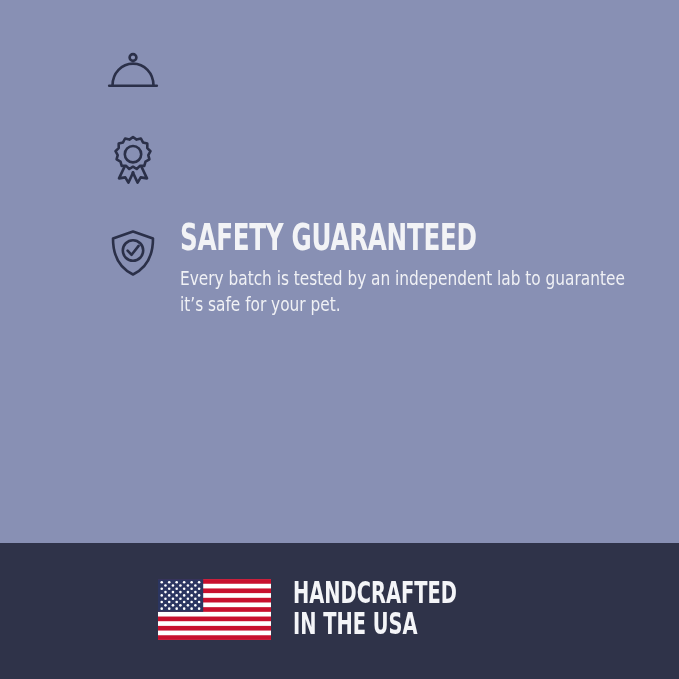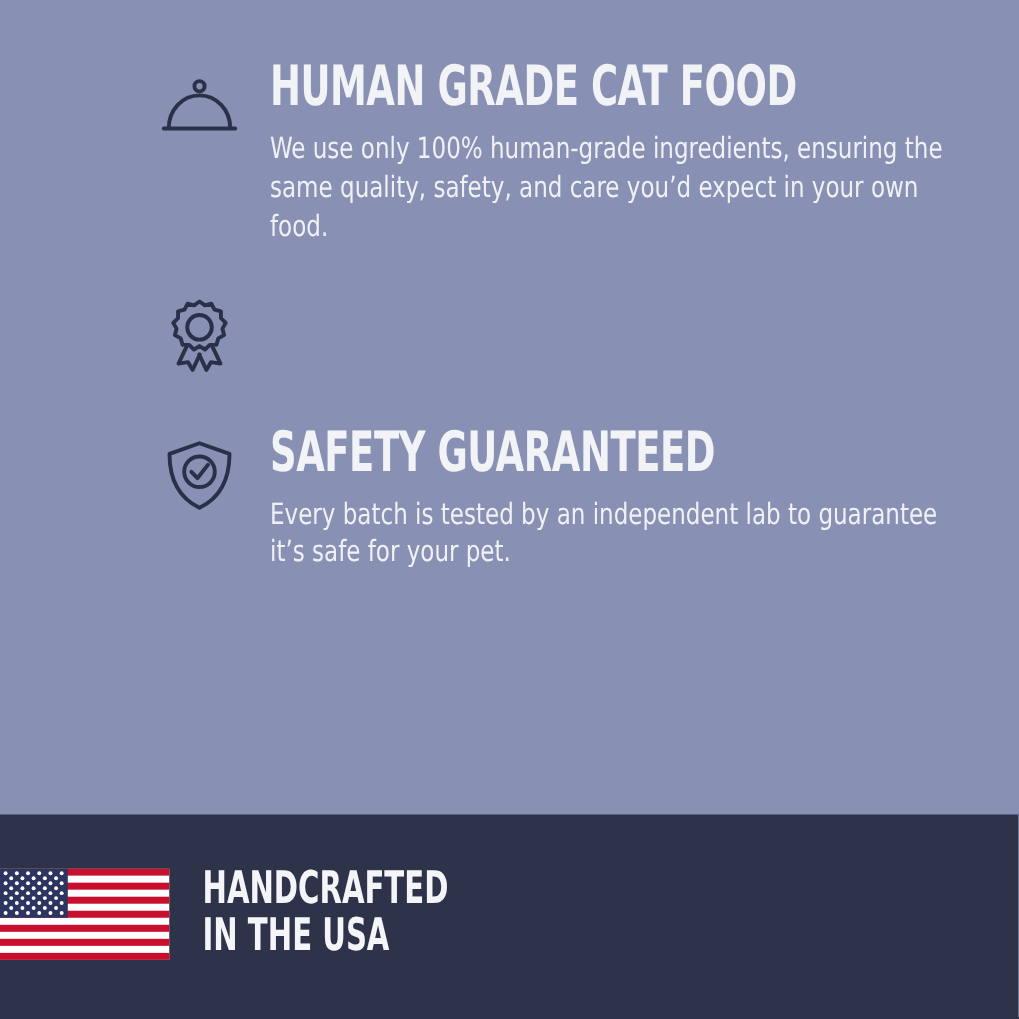--- a/index.html
+++ b/index.html
@@ -87,20 +87,21 @@
   
   .footer {
     position: absolute;
     left: 0;
     bottom: 0;
     width: 679px;
     height: 136px;
     background: #2f3349;
     display: flex;
     align-items: center;
+    justify-content: center;
   }
 
   .footer-inner {
     display: flex;
     align-items: center;
     gap: 22px;
     transform: translateY(-2px);
   }
 
   .flag {
@@ -138,24 +139,20 @@
     <div class="feature">
       <span class="feature-icon">
         <svg viewBox="0 0 58 58" xmlns="http://www.w3.org/2000/svg">
           <g fill="none" stroke="#2b3049" stroke-width="2.6" stroke-linecap="round" stroke-linejoin="round">
             <circle cx="29" cy="13.5" r="3.4"></circle>
             <path d="M8.5 41.5 C8.5 29.2 17.7 19.6 29 19.6 C40.3 19.6 49.5 29.2 49.5 41.5"></path>
             <line x1="5.2" y1="41.7" x2="52.8" y2="41.7"></line>
           </g>
         </svg>
       </span>
-      <div class="feature-body">
-        <h2 class="feature-title">HUMAN GRADE CAT FOOD</h2>
-        <p class="feature-text">We use only 100% human-grade ingredients, ensuring the same quality, safety, and care you’d expect in your own food.</p>
-      </div>
     </div>
 
     <div class="feature">
       <span class="feature-icon">
         <svg viewBox="0 0 58 58" xmlns="http://www.w3.org/2000/svg">
           <g fill="none" stroke="#2b3049" stroke-width="2.6" stroke-linecap="round" stroke-linejoin="round">
             <path d="M29 7.0 l3.6 2.6 4.3 -1.1 2.1 3.9 4.3 1.2 0 4.5 3.2 3.1 -2.2 3.9 1.1 4.3 -3.9 2.2 -1.2 4.3 -4.4 0 -3.2 3.1 -3.7 -2.3 -3.7 2.3 -3.2 -3.1 -4.4 0 -1.2 -4.3 -3.9 -2.2 1.1 -4.3 -2.2 -3.9 3.2 -3.1 0 -4.5 4.3 -1.2 2.1 -3.9 4.3 1.1z"></path>
             <circle cx="29" cy="24.2" r="8.2"></circle>
             <path d="M20.6 36.6 L15.0 48.4 L21.3 47.4 L24.4 52.6 L29.2 42.4"></path>
             <path d="M37.4 36.6 L43.0 48.4 L36.7 47.4 L33.6 52.6 L28.8 42.4"></path>

